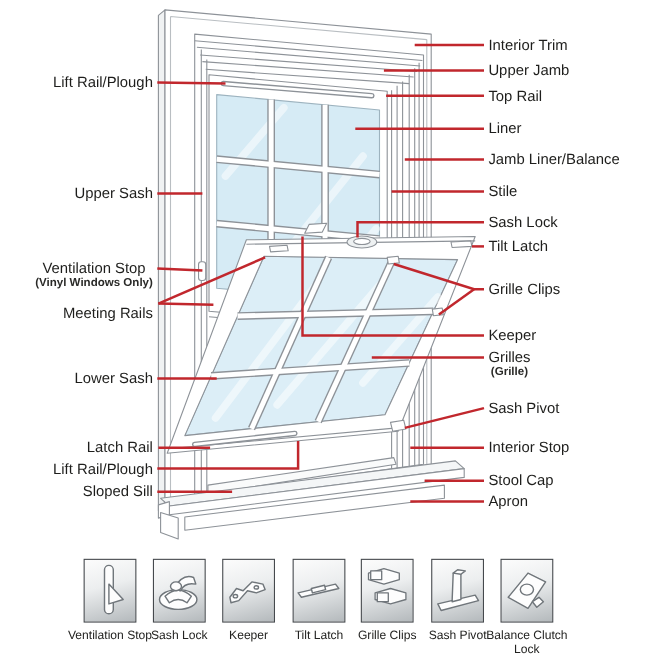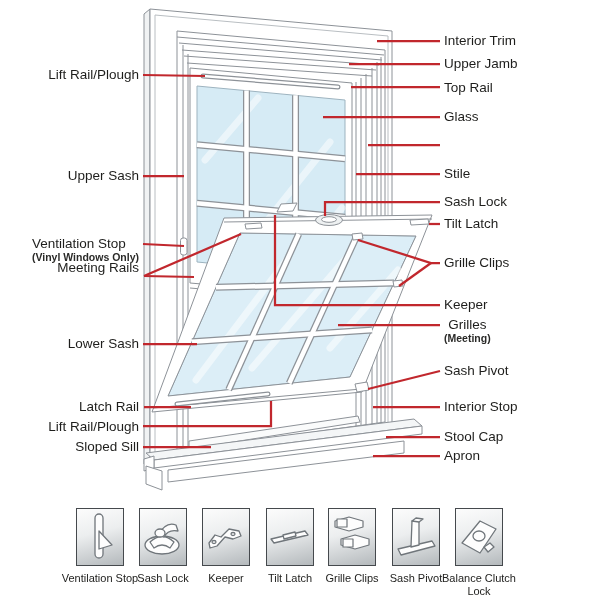--- a/index.html
+++ b/index.html
@@ -1,20 +1,20 @@
 <!DOCTYPE html>
 <html><head>
 <meta charset="utf-8">
 <style>
   html,body{margin:0;padding:0;background:#ffffff;}
   .stage{position:relative;width:600px;height:600px;background:#fff;overflow:hidden;
          font-family:"Liberation Sans", sans-serif;}
   .diagram-svg{position:absolute;left:0;top:0;}
   .lbl{position:absolute;font-size:13.5px;line-height:15px;color:#1e1e1c;white-space:nowrap;}
-  .lbl.left{right:461px;text-align:left;}
+  .lbl.left{right:461px;text-align:center;}
   .lbl.right{left:444px;text-align:center;}
   .lbl .sub{font-size:10.5px;line-height:12px;color:#2a2a28;font-weight:bold;}
   .thumbs{position:absolute;left:0;top:0;width:600px;height:600px;}
   .thumb-box{position:absolute;width:48px;height:58px;box-sizing:border-box;
              border:1.5px solid #45494d;
              background:linear-gradient(165deg,#fcfcfc 0%,#eceeef 42%,#b4b9bc 100%);}
   .thumb-label{position:absolute;width:84px;text-align:center;font-size:11px;line-height:13px;color:#232321;}
 </style>
 </head>
 <body>
@@ -162,38 +162,39 @@
       <path d="M440,456 L373,456"></path>
     </g>
   </svg>
 
   <div class="lbl left" style="top:67px">Lift Rail/Plough</div>
   <div class="lbl left" style="top:168px">Upper Sash</div>
   <div class="lbl left" style="top:236px">
     <div>Ventilation Stop</div>
     <div class="sub">(Vinyl Windows Only)</div>
   </div>
-  <div class="lbl left" style="top:260px">Meeting Rails</div>
+  <div class="lbl left" style="top:277px">Meeting Rails</div>
   <div class="lbl left" style="top:336px">Lower Sash</div>
   <div class="lbl left" style="top:399px">Latch Rail</div>
   <div class="lbl left" style="top:419px">Lift Rail/Plough</div>
   <div class="lbl left" style="top:439px">Sloped Sill</div>
 
   <div class="lbl right" style="top:33px">Interior Trim</div>
   <div class="lbl right" style="top:56px">Upper Jamb</div>
   <div class="lbl right" style="top:80px">Top Rail</div>
-  <div class="lbl right" style="top:109px">Glass</div>
+  <div class="lbl right" style="top:109px">Liner</div>
+  <div class="lbl right" style="top:137px">Jamb Liner/Balance</div>
   <div class="lbl right" style="top:166px">Stile</div>
   <div class="lbl right" style="top:194px">Sash Lock</div>
   <div class="lbl right" style="top:216px">Tilt Latch</div>
   <div class="lbl right" style="top:255px">Grille Clips</div>
   <div class="lbl right" style="top:297px">Keeper</div>
   <div class="lbl right" style="top:317px">
     <div>Grilles</div>
-    <div class="sub">(Meeting)</div>
+    <div class="sub">(Grille)</div>
   </div>
   <div class="lbl right" style="top:363px">Sash Pivot</div>
   <div class="lbl right" style="top:399px">Interior Stop</div>
   <div class="lbl right" style="top:429px">Stool Cap</div>
   <div class="lbl right" style="top:448px">Apron</div>
 
   <div class="thumbs">
 
     <div class="thumb-box" style="left:76px;top:508px">
       <svg width="45" height="55" viewBox="0 0 45 55">

